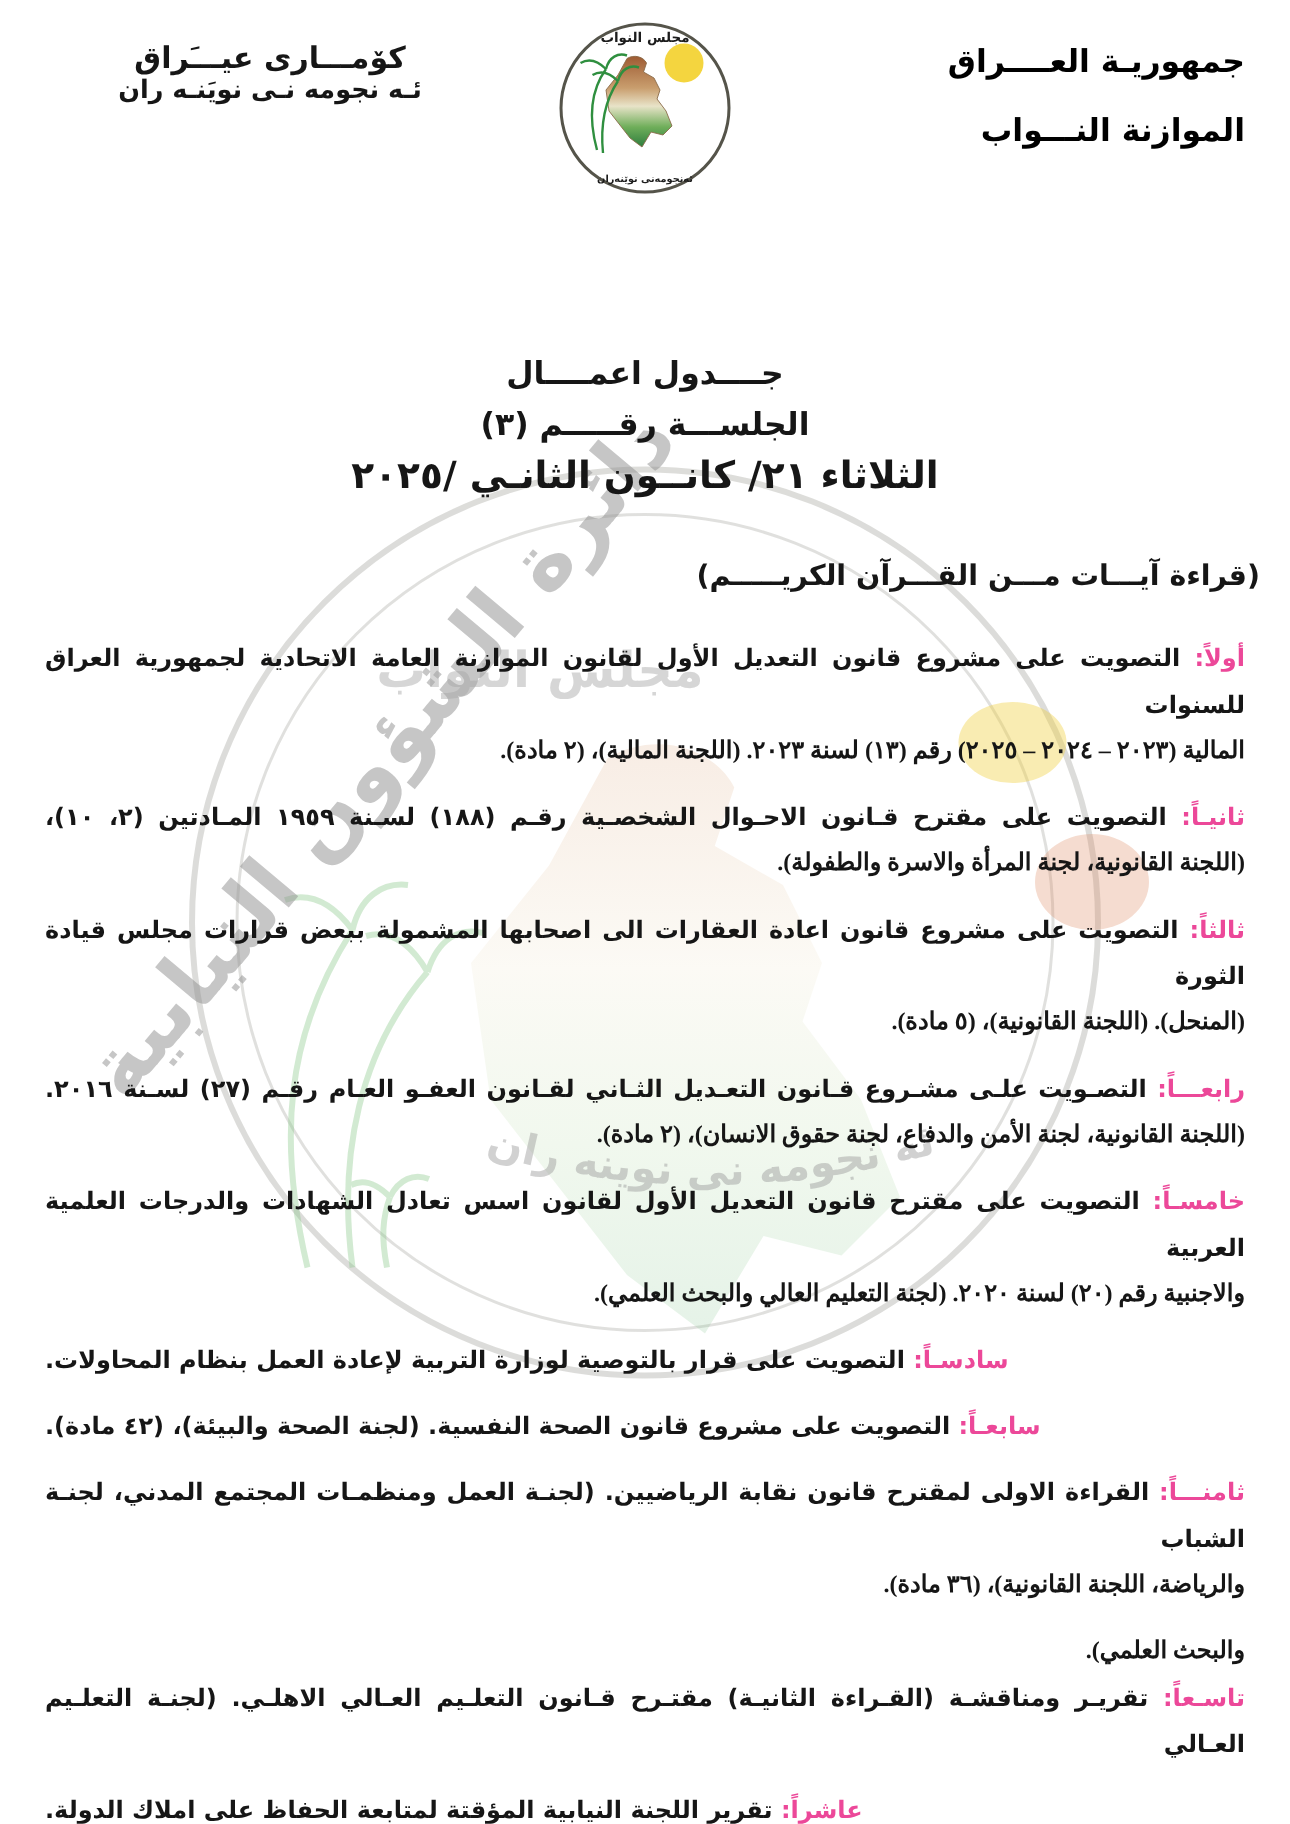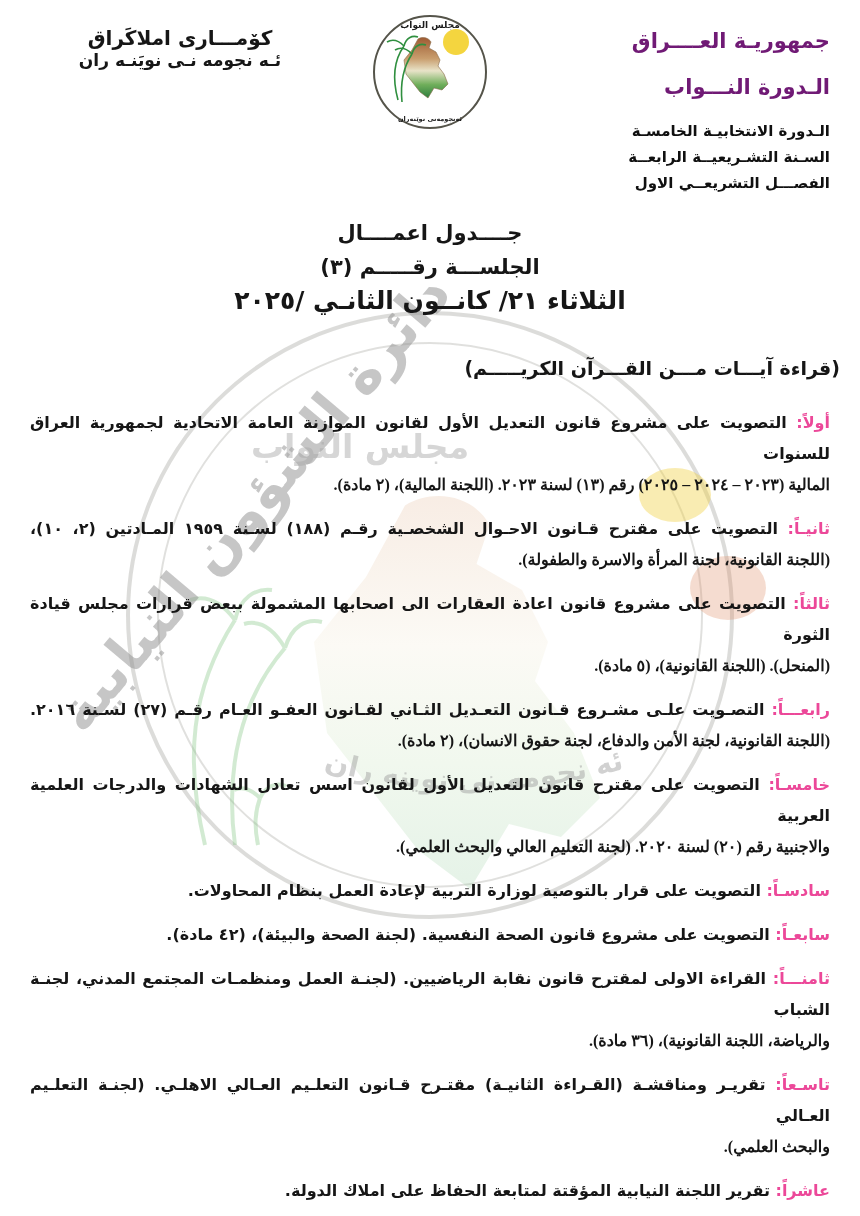--- a/index.html
+++ b/index.html
@@ -13,43 +13,43 @@
     font-family:"DejaVu Sans", sans-serif;
     color:#161616;
   }
   
   .wm{position:absolute;inset:0;z-index:0;pointer-events:none;}
   
   .content{position:relative;z-index:1;}
   
   .hdr{position:relative;height:202px;}
   .hdr-right{position:absolute;top:18px;right:30px;text-align:right;}
-  .hr-big{font-size:21px;font-weight:bold;line-height:46px;color:#701a75;}
+  .hr-big{font-size:21px;font-weight:bold;line-height:46px;color:#000000;}
   .hr-small{font-size:15px;font-weight:bold;line-height:26px;color:#101010;}
   .hr-smallwrap{margin-top:8px;}
   .hdr-left{position:absolute;top:26px;left:26px;width:308px;text-align:center;}
   .hl1{font-size:20px;font-weight:bold;}
   .hl2{font-size:17px;font-weight:bold;}
   .emblem{position:absolute;top:8px;right:368px;width:124px;height:124px;}
   .emb-t{font-size:9px;font-weight:bold;fill:#1c1c1c;}
   .emb-b{font-size:6.5px;font-weight:bold;fill:#1c1c1c;}
   
-  .title{text-align:center;margin-top:14px;}
+  .title{text-align:center;margin-top:30px;}
   .t1,.t2{font-size:21px;font-weight:bold;line-height:34px;}
   .t3{font-size:25px;font-weight:bold;line-height:33px;}
   
   .quran{margin:40px 20px 0 0;text-align:right;padding-left:30px;
          font-size:19px;font-weight:bold;}
   
   .items{margin:28px 30px 0 30px;}
   .item{margin-bottom:13px;font-size:16px;line-height:31px;font-weight:bold;}
   .line{min-height:31px;}
   .line.just{text-align:justify;text-align-last:justify;}
   .line.cont{padding-left:200px;font-family:Liberation Serif, serif;}
-  .line.single{text-align:right;}
+  .line.single{text-align:left;}
   .red{color:#ec4899;}
   .wm-text{font-family:"DejaVu Sans", sans-serif;}
 </style>
 </head>
 <body>
 
 <div class="page">
 
   <svg class="wm" viewBox="0 0 860 1216" aria-hidden="true">
     <defs>
@@ -94,26 +94,21 @@
       <textPath href="#wm-barc" startOffset="50%" text-anchor="middle">ئه نجومه نى نوينه ران</textPath>
     </text>
   </svg>
 
   <div class="content">
 
     <div class="hdr">
 
       <div class="hdr-right">
         <div class="hr-big">جمهوريـة العــــراق</div>
-        <div class="hr-big">الـدورة النـــواب</div>
-        <div class="hr-smallwrap">
-          <div class="hr-small">الـدورة الانتخابيـة الخامسـة</div>
-          <div class="hr-small">السـنة التشـريعيــة الرابعــة</div>
-          <div class="hr-small">الفصـــل التشريعــي الاول</div>
-        </div>
+        <div class="hr-big">الموازنة النـــواب</div>
       </div>
 
       <svg class="emblem" viewBox="0 0 124 124" aria-hidden="true">
         <defs>
           <linearGradient id="mapg" x1="0" y1="0" x2="0" y2="1">
             <stop offset="0" stop-color="#9e5b33"></stop>
             <stop offset="0.35" stop-color="#c99e6e"></stop>
             <stop offset="0.55" stop-color="#e8e3c8"></stop>
             <stop offset="0.78" stop-color="#6fae5a"></stop>
             <stop offset="1" stop-color="#2e7d3e"></stop>
@@ -128,21 +123,21 @@
           <path d="M36,38 C30,32 24,31 19,34"></path>
           <path d="M36,38 C38,30 44,27 50,29"></path>
           <path d="M44,46 C38,40 32,39 27,42"></path>
           <path d="M44,46 C46,38 52,35 58,37"></path>
         </g>
         <text class="emb-t" x="62" y="20" text-anchor="middle">مجلس النواب</text>
         <text class="emb-b" x="62" y="113" text-anchor="middle">ئەنجومەنى نوێنەران</text>
       </svg>
 
       <div class="hdr-left">
-        <div class="hl1">كۆمـــارى املاكَراق</div>
+        <div class="hl1">كۆمـــارى عيـــَراق</div>
         <div class="hl2">ئـه نجومه نـى نويَنـه ران</div>
       </div>
 
     </div>
 
     <div class="title">
       <div class="t1">جــــدول اعمــــال</div>
       <div class="t2">الجلســـة رقـــــم (٣)</div>
       <div class="t3">الثلاثاء ٢١/ كانــون الثانـي /٢٠٢٥</div>
     </div>
@@ -174,22 +169,22 @@
           <div class="line single"><span class="red">سادسـاً:</span> التصويت على قرار بالتوصية لوزارة التربية لإعادة العمل بنظام المحاولات.</div>
         </div>
         <div class="item">
           <div class="line single"><span class="red">سابعـاً:</span> التصويت على مشروع قانون الصحة النفسية. (لجنة الصحة والبيئة)، (٤٢ مادة).</div>
         </div>
         <div class="item">
           <div class="line just"><span class="red">ثامنـــاً:</span> القراءة الاولى لمقترح قانون نقابة الرياضيين. (لجنـة العمل ومنظمـات المجتمع المدني، لجنـة الشباب</div>
           <div class="line cont">والرياضة، اللجنة القانونية)، (٣٦ مادة).</div>
         </div>
         <div class="item">
+          <div class="line cont">والبحث العلمي).</div>
           <div class="line just"><span class="red">تاسـعاً:</span> تقريـر ومناقشـة (القـراءة الثانيـة) مقتـرح قـانون التعلـيم العـالي الاهلـي. (لجنـة التعلـيم العـالي</div>
-          <div class="line cont">والبحث العلمي).</div>
         </div>
         <div class="item">
           <div class="line single"><span class="red">عاشراً:</span> تقرير اللجنة النيابية المؤقتة لمتابعة الحفاظ على املاك الدولة.</div>
         </div>
       </div>
 
   </div>
 </div>
 
 </body></html>

